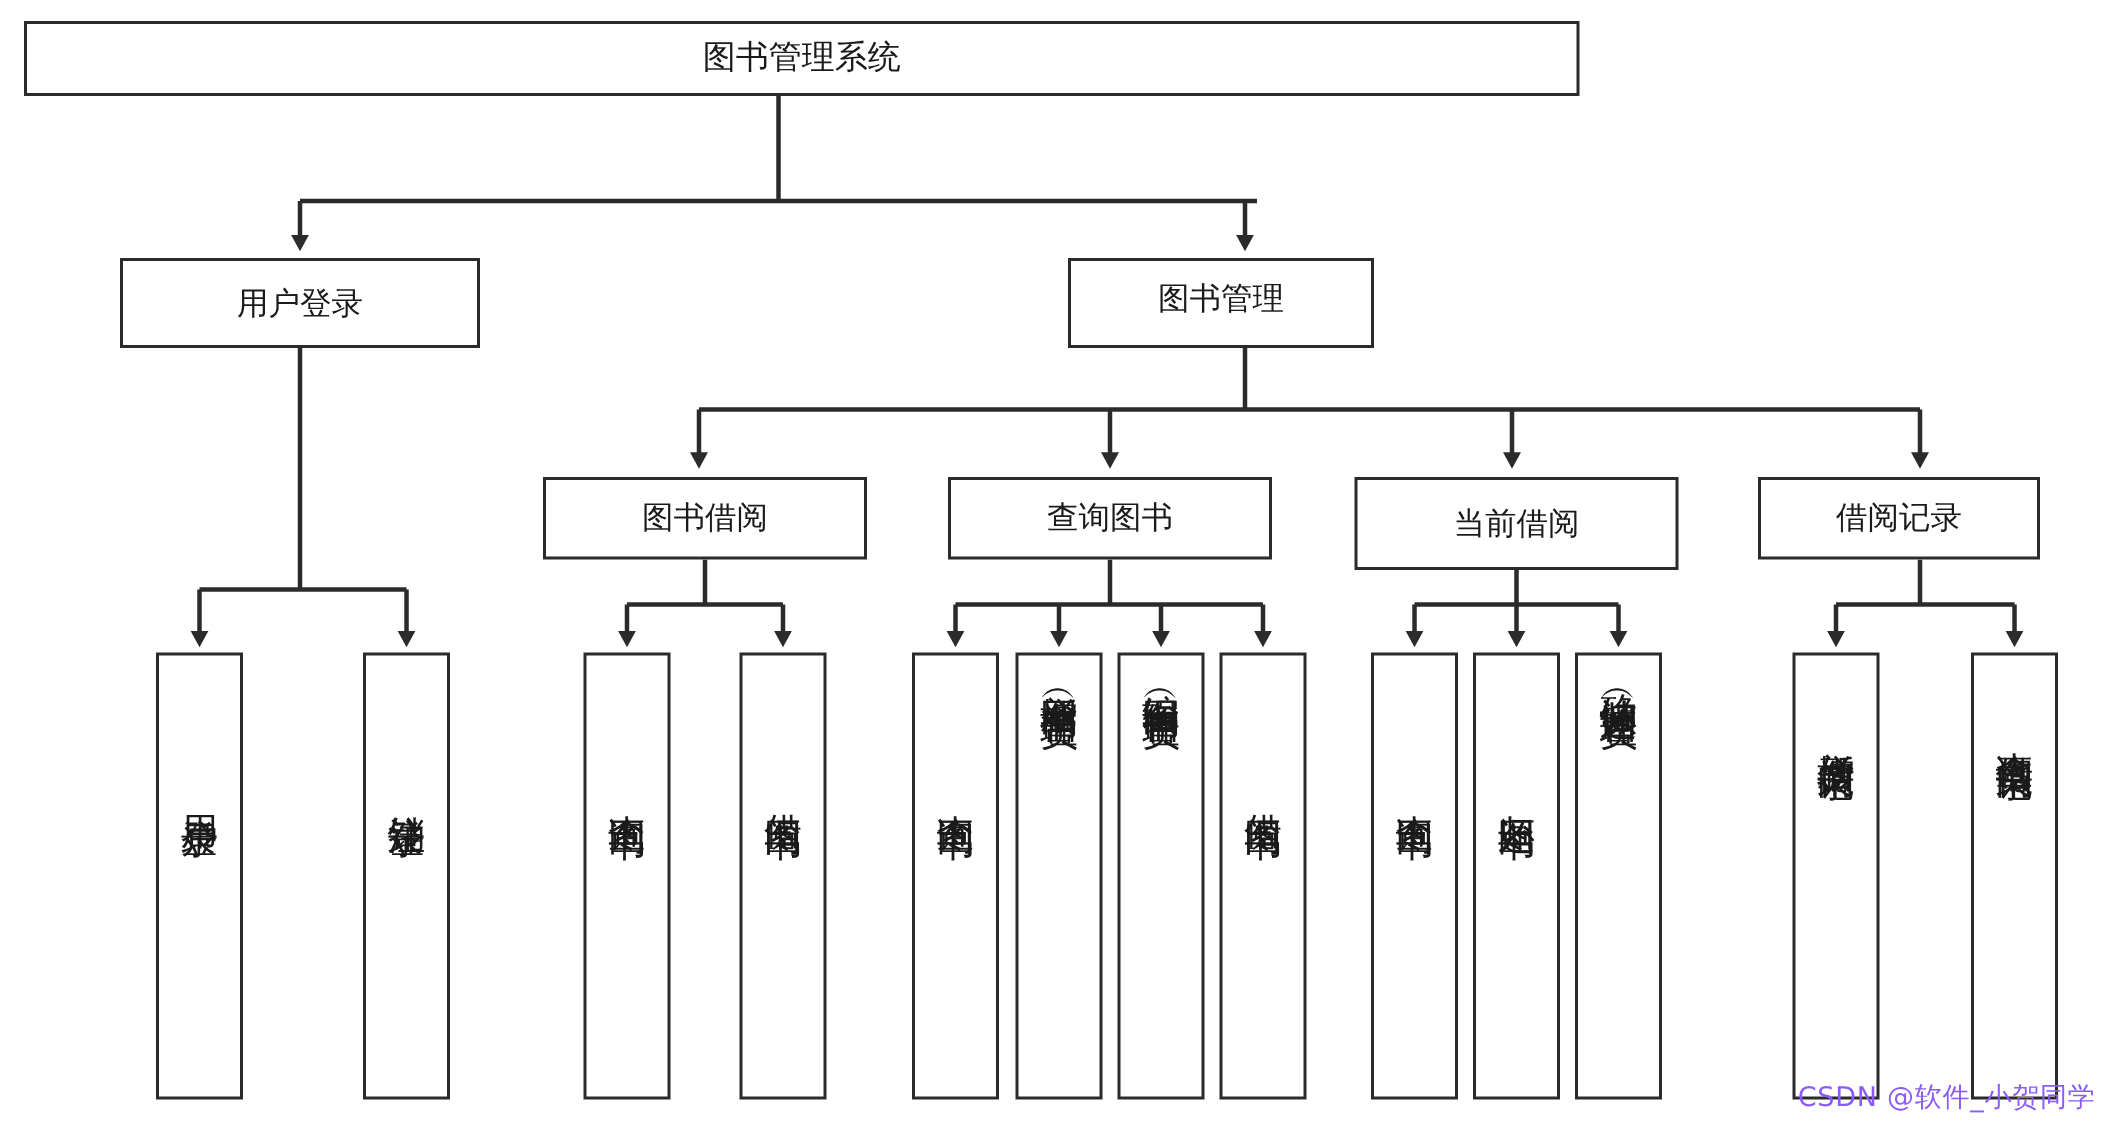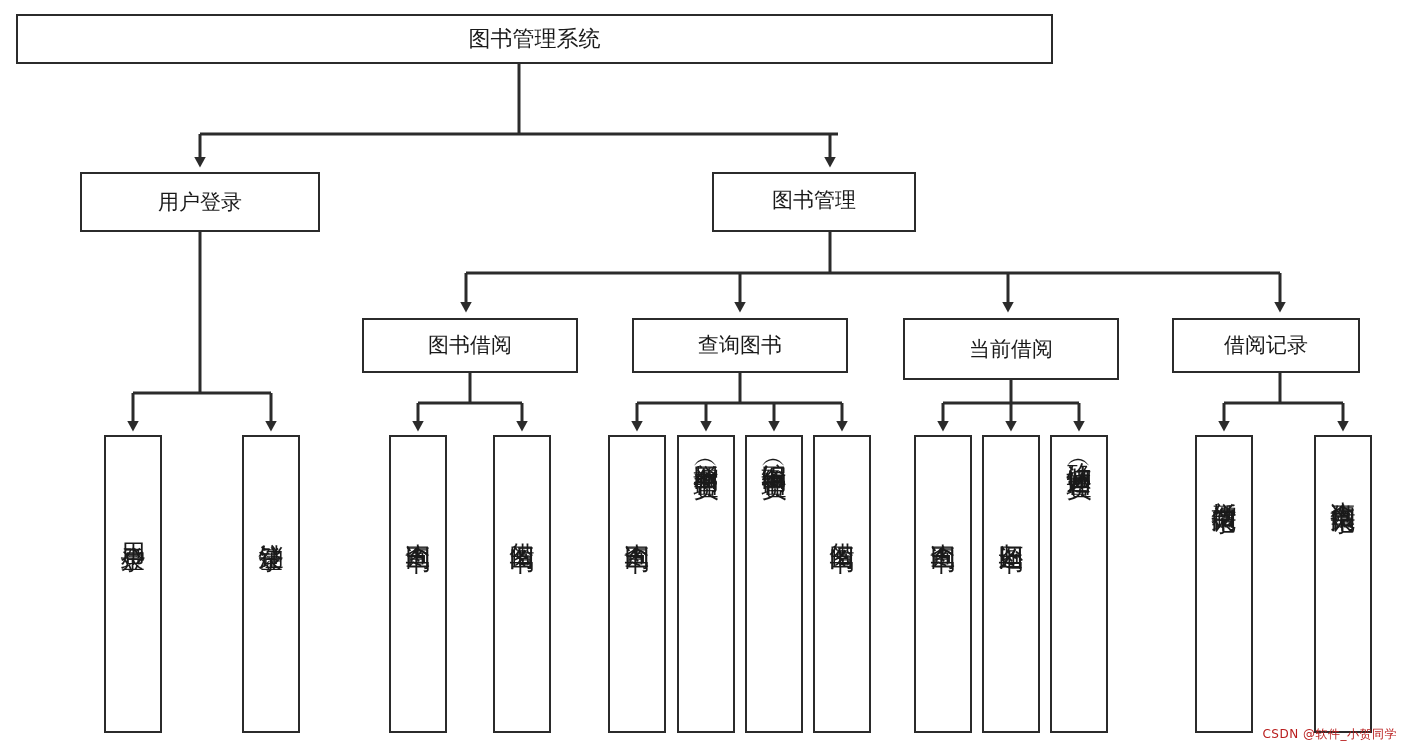--- a/index.html
+++ b/index.html
@@ -57,22 +57,22 @@
     text-orientation: upright;
     font-size: 25px;
     letter-spacing: 2px;
     line-height: 1;
     margin-top: 0;
   }
   .watermark {
     position: absolute;
     right: 8px;
     bottom: 4px;
-    font-size: 12px;
-    color: #b91c1c;
+    font-size: 18px;
+    color: #8b5cf6;
     letter-spacing: 0.5px;
     z-index: 5;
     white-space: pre;
   }
 </style>
 </head>
 <body>
 
 <div id="canvas">
 

